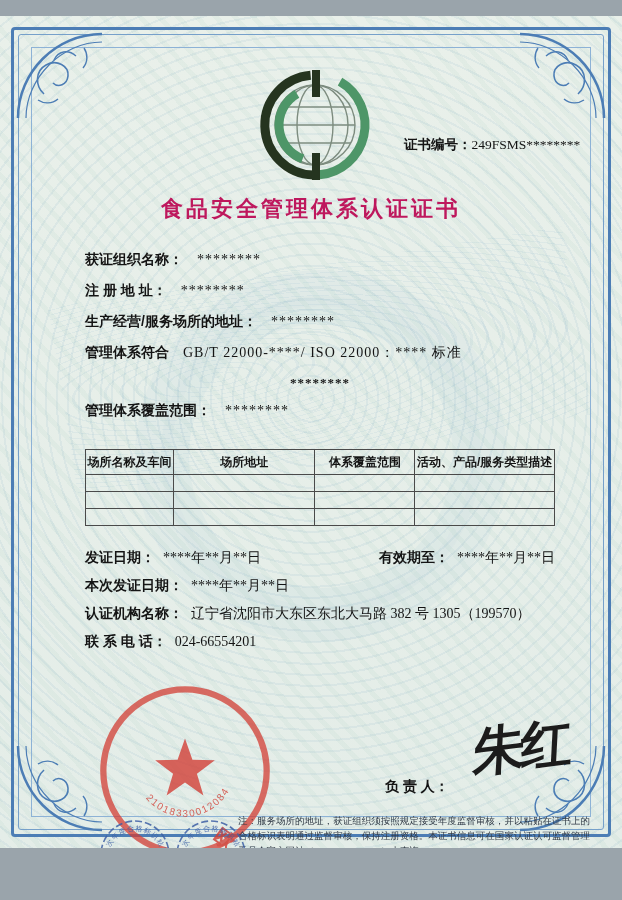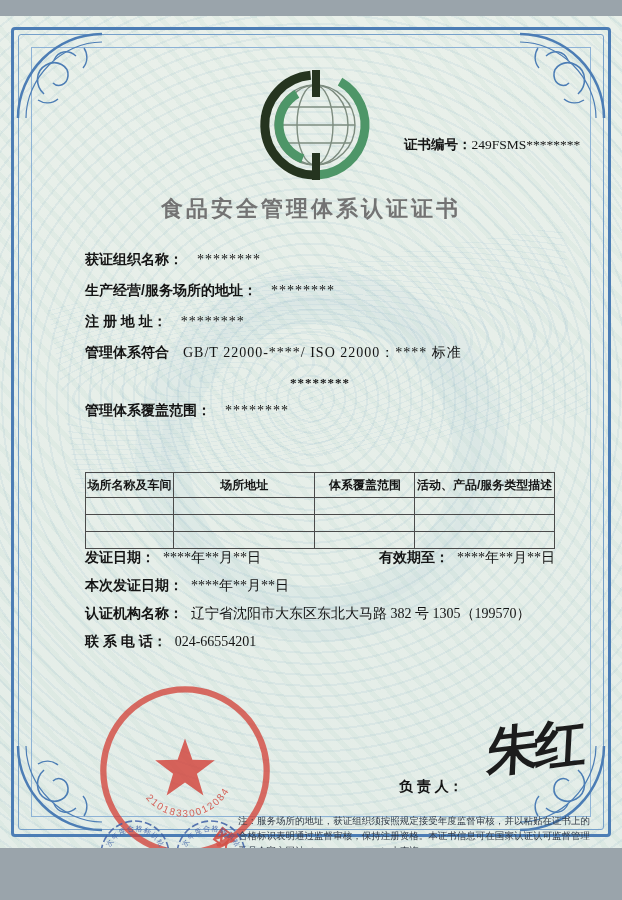--- a/index.html
+++ b/index.html
@@ -30,49 +30,49 @@
   .corner.tr{right:14px;top:14px;transform:scaleX(-1);}
   .corner.bl{left:14px;bottom:14px;transform:scaleY(-1);}
   .corner.br{right:14px;bottom:14px;transform:scale(-1,-1);}
 
   
   .logo{position:absolute;left:250px;top:50px;width:130px;height:118px;}
   .certno{position:absolute;left:404px;top:120px;font-size:13.5px;white-space:nowrap;}
   .certno .lbl{font-family:"Liberation Sans","DejaVu Sans",sans-serif;font-weight:bold;}
   .title{position:absolute;left:0;top:178px;width:100%;text-align:center;
     font-family:"Liberation Sans","DejaVu Sans",sans-serif;font-weight:bold;
-    font-size:22px;letter-spacing:3px;color:#737373;}
+    font-size:22px;letter-spacing:3px;color:#be185d;}
 
   
   .fields{position:absolute;left:85px;top:236px;width:470px;font-size:14px;line-height:1;}
   .frow{margin-bottom:16px;white-space:nowrap;}
   .frow .lbl{font-family:"Liberation Sans","DejaVu Sans",sans-serif;font-weight:bold;margin-right:14px;}
   .frow .val{letter-spacing:1px;}
   .std-title{text-align:center;font-family:"Liberation Sans","DejaVu Sans",sans-serif;font-weight:bold;margin:2px 0 14px 0;}
   .std-stars{text-align:center;font-weight:bold;letter-spacing:1px;margin-bottom:14px;font-size:13px;}
 
   
-  table.sites{position:absolute;left:85px;top:456px;width:470px;border-collapse:collapse;
+  table.sites{position:absolute;left:85px;top:433px;width:470px;border-collapse:collapse;
     font-family:"Liberation Sans","DejaVu Sans",sans-serif;font-size:12px;}
   table.sites th, table.sites td{border:1.6px solid #4a4a4a;padding:0;}
   table.sites th{height:24px;font-weight:bold;font-size:12px;}
   table.sites td{height:16px;}
   .c1{width:88px;} .c2{width:142px;} .c3{width:100px;} .c4{width:140px;}
 
   
   .info{position:absolute;left:85px;top:533px;width:470px;font-size:14px;}
   .irow{margin-bottom:10px;white-space:nowrap;}
   .irow .lbl{font-family:"Liberation Sans","DejaVu Sans",sans-serif;font-weight:bold;margin-right:8px;}
   .split{display:flex;justify-content:space-between;}
   .bval{font-family:"Liberation Sans","DejaVu Sans",sans-serif;font-weight:bold;}
 
   
   .seal{position:absolute;left:96px;top:666px;width:178px;height:178px;opacity:0.88;}
   
-  .sigblock{position:absolute;left:399px;top:700px;width:200px;height:110px;}
+  .sigblock{position:absolute;left:385px;top:700px;width:200px;height:110px;}
   .sig-label{position:absolute;left:0;top:62px;font-family:"Liberation Sans","DejaVu Sans",sans-serif;
     font-weight:bold;font-size:14px;white-space:nowrap;}
   .sig-name{position:absolute;left:88px;top:-4px;font-size:52px;font-weight:bold;color:#1c1c1c;
     transform:rotate(-7deg) skewX(-10deg);letter-spacing:-4px;line-height:1.4;}
 
   
   .footnote{position:absolute;left:238px;top:798px;width:352px;font-size:9.5px;line-height:1.6;
     color:#313a46;text-align:justify;}
 
   
@@ -152,24 +152,24 @@
     <span class="lbl">证书编号：</span><span>249FSMS********</span>
   </div>
 
   <div class="title">食品安全管理体系认证证书</div>
 
   <div class="fields">
     <div class="frow">
       <span class="lbl">获证组织名称：</span><span class="val">********</span>
     </div>
     <div class="frow">
+      <span class="lbl">注 册  地 址：</span><span class="val">********</span>
+    </div>
+    <div class="frow">
       <span class="lbl">生产经营/服务场所的地址：</span><span class="val">********</span>
-    </div>
-    <div class="frow">
-      <span class="lbl">注 册  地 址：</span><span class="val">********</span>
     </div>
     <div class="frow">
       <span class="lbl">管理体系符合</span><span class="val">GB/T 22000-****/ ISO 22000：**** 标准</span>
     </div>
     <div class="std-stars">********</div>
     <div class="frow">
       <span class="lbl">管理体系覆盖范围：</span><span class="val">********</span>
     </div>
   </div>
 

